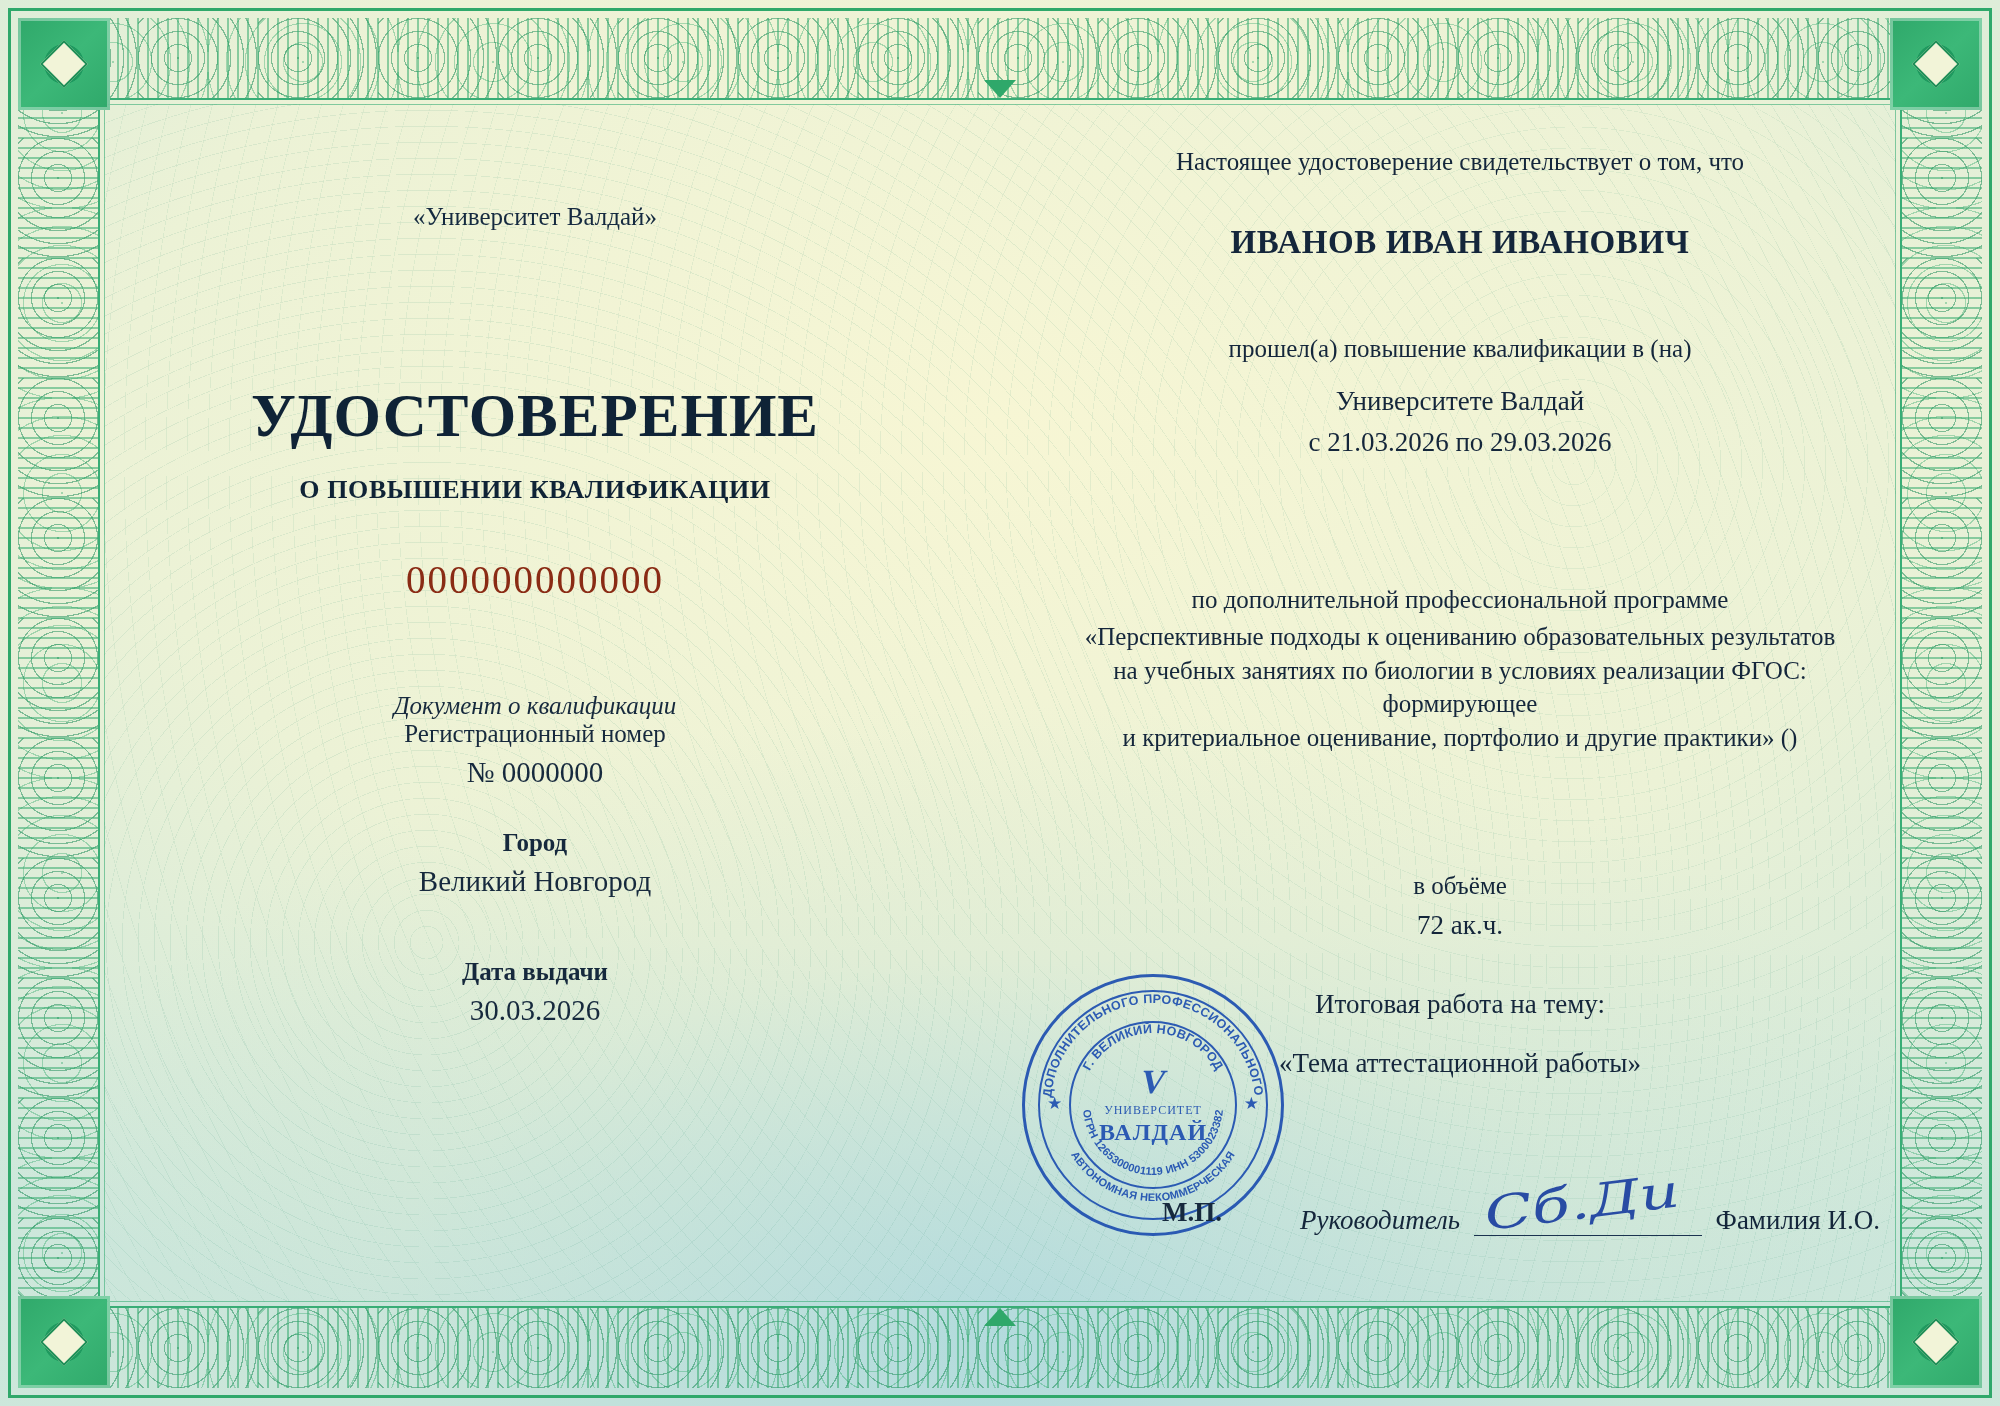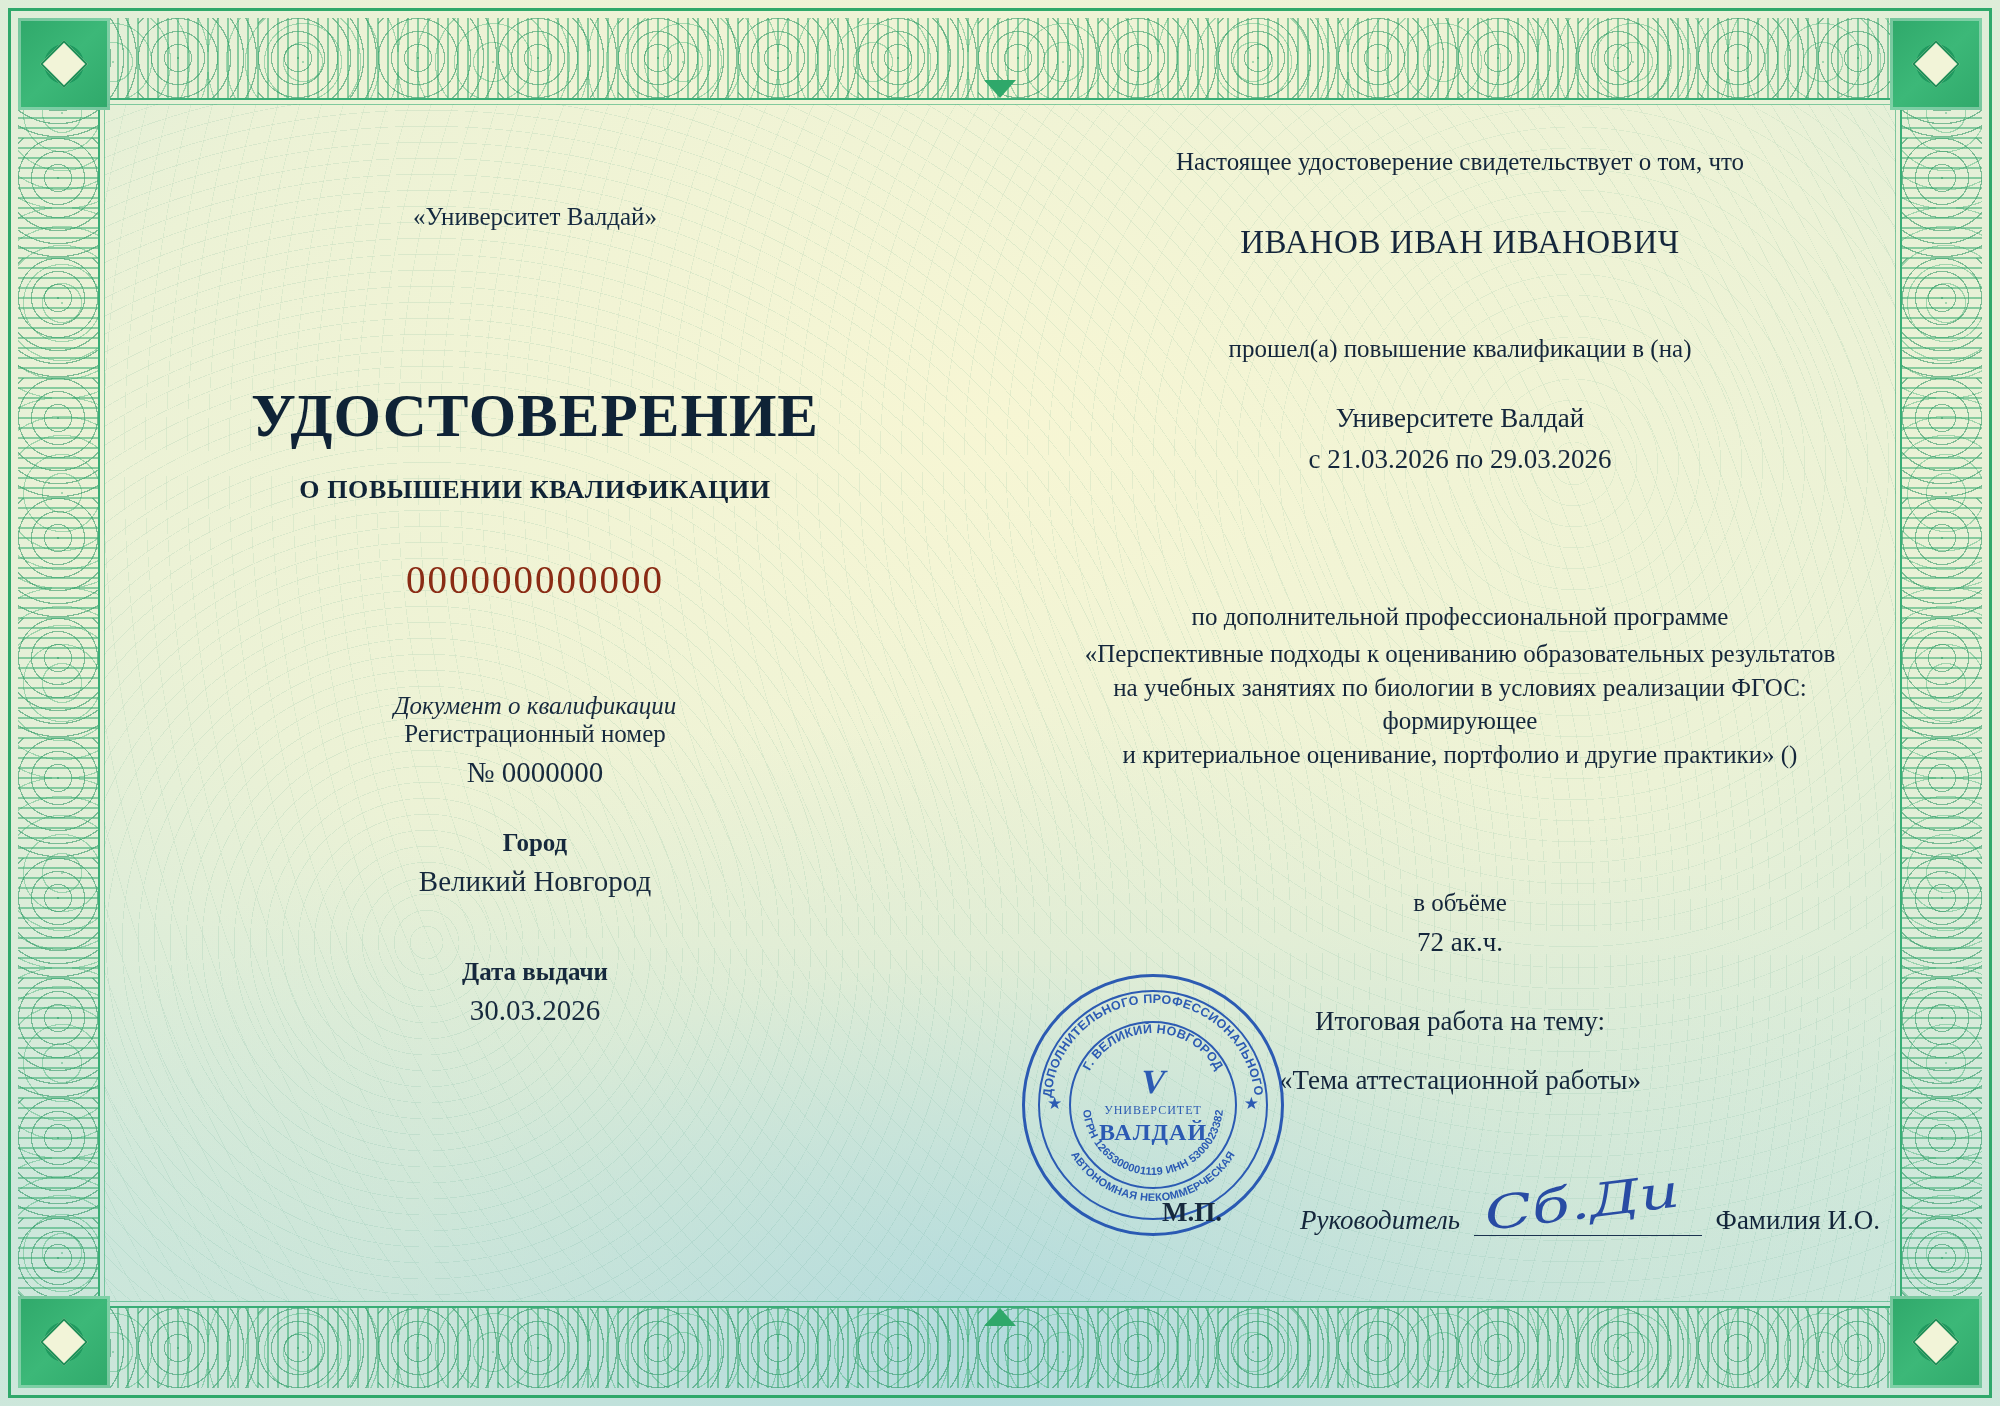--- a/index.html
+++ b/index.html
@@ -176,29 +176,29 @@
   .date-block .label { font-weight: bold; }
 
   
   .r-intro {
     margin-top: 36px;
     font-size: 25px;
   }
   .r-name {
     margin-top: 48px;
     font-size: 33px;
-    font-weight: normal;
+    font-weight: bold;
     letter-spacing: 0.6px;
   }
   .r-passed {
     margin-top: 74px;
     font-size: 25px;
   }
   .r-place {
-    margin-top: 40px;
+    margin-top: 23px;
     font-size: 27px;
   }
   .r-period {
     margin-top: 10px;
     font-size: 27px;
   }
   .r-program-label {
     margin-top: 128px;
     font-size: 25px;
   }

